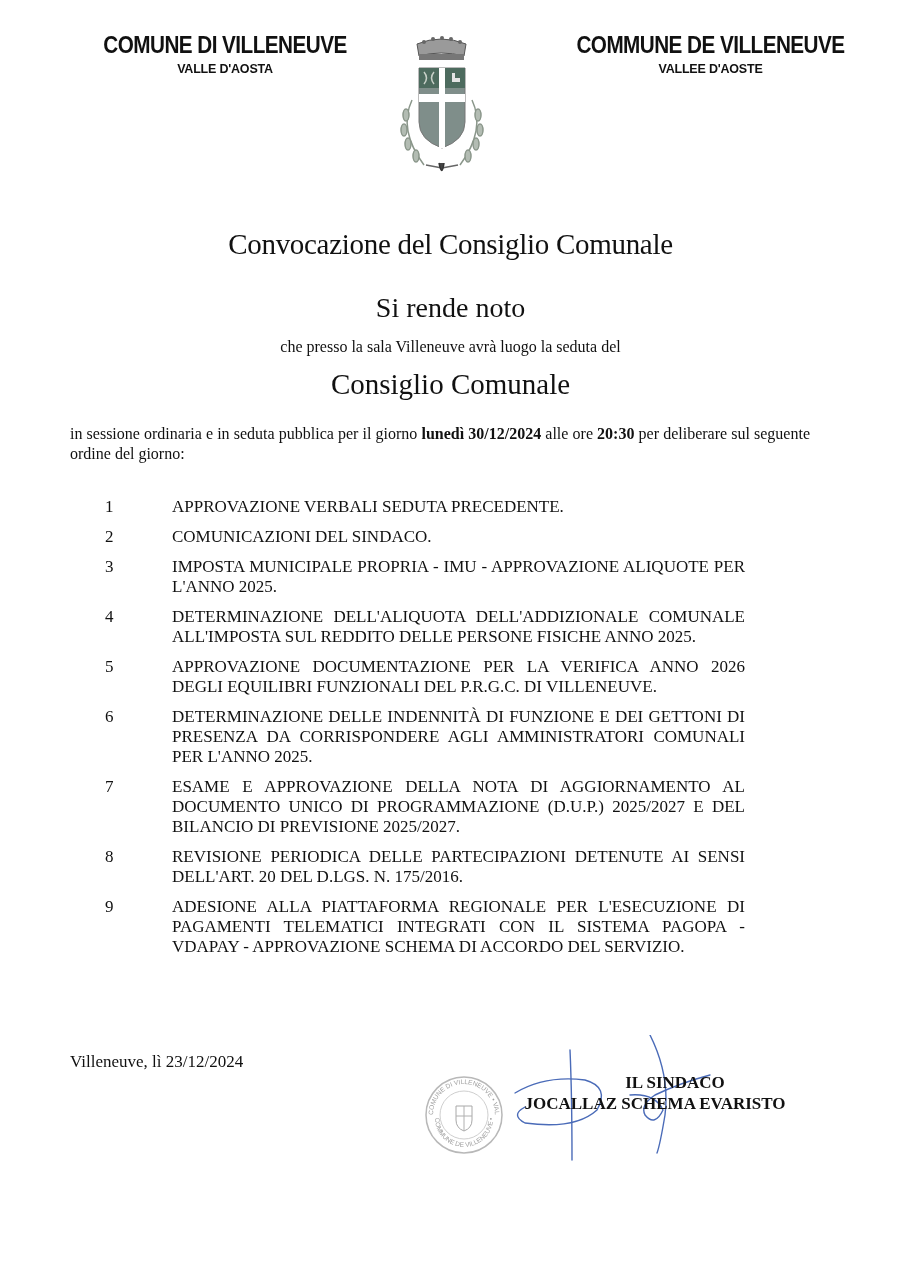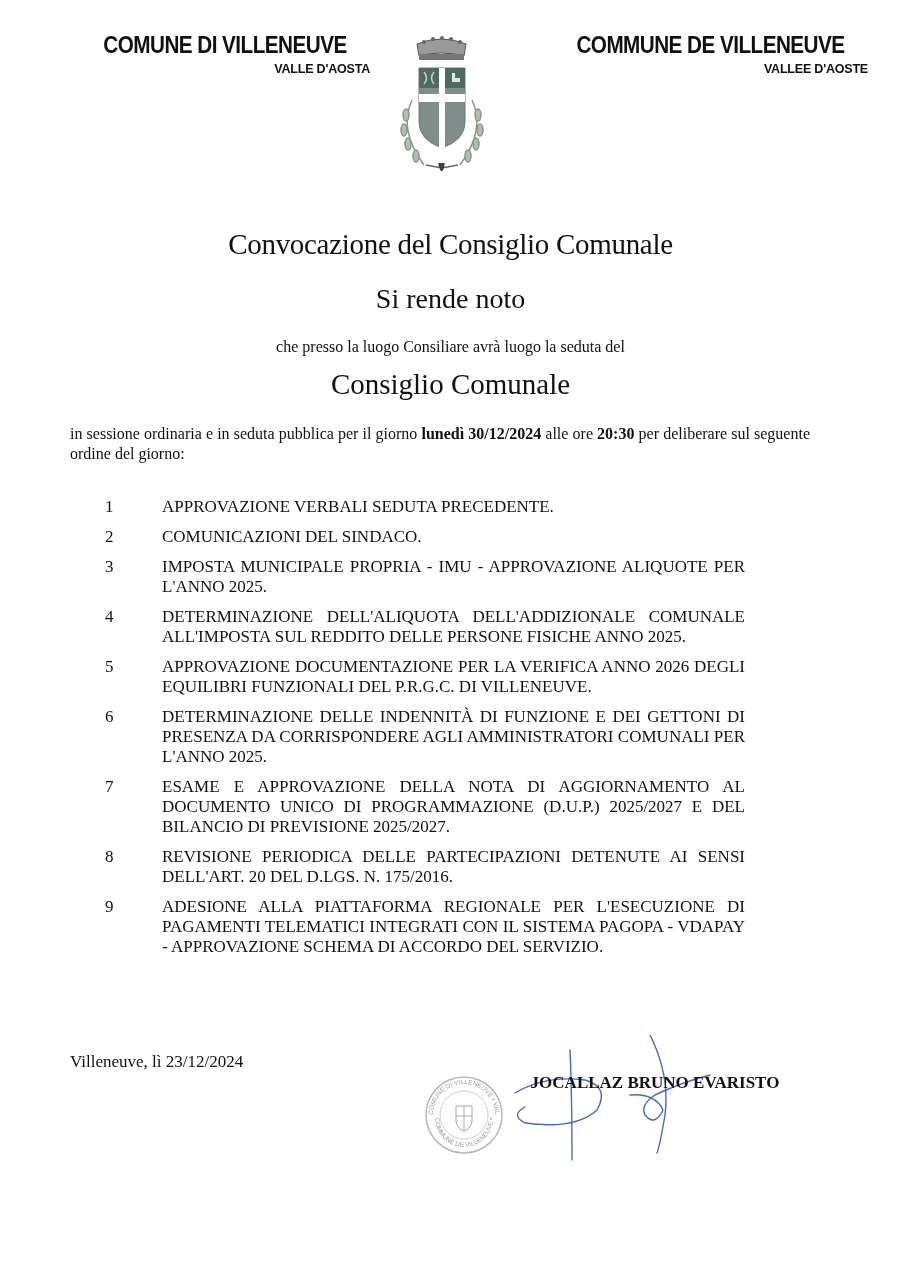--- a/index.html
+++ b/index.html
@@ -4,37 +4,37 @@
 <style>
   html, body { margin: 0; padding: 0; background: #ffffff; }
   body { width: 901px; height: 1280px; position: relative; overflow: hidden; color: #111; }
   .sans { font-family: "Liberation Sans", "DejaVu Sans", sans-serif; }
   .serif { font-family: "Liberation Serif", "DejaVu Serif", serif; }
 
   .hdr-left, .hdr-right { position: absolute; top: 32px; text-align: center; }
   .hdr-left { left: 80px; width: 290px; }
   .hdr-right { left: 553px; width: 315px; }
   .hdr-name { font-size: 23px; font-weight: bold; letter-spacing: -0.6px; transform: scaleX(0.9); transform-origin: center; white-space: nowrap; }
-  .hdr-sub { font-size: 12.5px; font-weight: bold; margin-top: 3px; letter-spacing: -0.2px; text-align: right; }
+  .hdr-sub { font-size: 12.5px; font-weight: bold; margin-top: 3px; letter-spacing: -0.2px; }
 
   .crest { position: absolute; left: 384px; top: 30px; width: 115px; height: 155px; }
 
   .title { position: absolute; left: 0; width: 901px; text-align: center; font-weight: normal; }
   .t1 { top: 228px; font-size: 29px; letter-spacing: -0.3px; }
-  .t2 { top: 283px; font-size: 28px; }
+  .t2 { top: 292px; font-size: 28px; }
   .intro { position: absolute; top: 338px; left: 0; width: 901px; text-align: center; font-size: 16px; }
   .t3 { top: 368px; font-size: 29px; }
 
   .session { position: absolute; left: 70px; width: 740px; top: 424px; font-size: 16px; line-height: 20px; text-align: justify; text-align-last: left; }
   .session b { font-weight: bold; }
 
   .agenda { position: absolute; left: 100px; top: 497px; width: 645px; margin: 0; padding: 0; list-style: none; }
   .agenda li { display: flex; font-size: 17px; line-height: 20px; margin-bottom: 10px; }
   .agenda .num { width: 62px; flex: 0 0 62px; padding-left: 5px; box-sizing: border-box; }
-  .agenda .txt { flex: 1; text-align: justify; text-align-last: left; }
+  .agenda .txt { flex: 1; text-align: justify; text-align-last: left; margin-left: 10px; }
 
   .place-date { position: absolute; left: 70px; top: 1052px; font-size: 17px; }
 
   .stamp { position: absolute; left: 423px; top: 1074px; width: 82px; height: 82px; }
   .signature { position: absolute; left: 505px; top: 1035px; width: 225px; height: 130px; }
   .signer { position: absolute; left: 515px; top: 1072px; width: 280px; text-align: center; font-weight: bold; font-size: 17px; line-height: 21px; }
   .signer .role { padding-left: 40px; }
 </style>
 </head>
 <body>
@@ -84,21 +84,21 @@
   </svg>
 </div>
 
 <div class="hdr-right sans">
   <div class="hdr-name">COMMUNE DE VILLENEUVE</div>
   <div class="hdr-sub">VALLEE D'AOSTE</div>
 </div>
 
 <div class="title t1 serif">Convocazione del Consiglio Comunale</div>
 <div class="title t2 serif">Si rende noto</div>
-<div class="intro serif">che presso la luogo Consiliare avrà luogo la seduta del</div>
+<div class="intro serif">che presso la sala Villeneuve avrà luogo la seduta del</div>
 <div class="title t3 serif">Consiglio Comunale</div>
 
 <div class="session serif"><span>in sessione ordinaria e in seduta pubblica per il giorno </span><b>lunedì 30/12/2024</b><span> alle ore </span><b>20:30</b><span> per deliberare sul seguente ordine del giorno:</span></div>
 
 <ol class="agenda serif">
   <li>
       <span class="num">1</span>
       <span class="txt">APPROVAZIONE VERBALI SEDUTA PRECEDENTE.</span>
     </li>
   <li>
@@ -157,14 +157,15 @@
     <g fill="none" stroke="#4a6bb8" stroke-width="1.4" stroke-linecap="round">
       <path d="M65 15 Q67 60 67 125"></path>
       <path d="M145 0 Q165 40 160 80 Q155 110 152 118"></path>
       <path d="M10 58 Q40 40 80 45 Q105 52 92 75 Q70 95 20 88 Q5 80 20 72"></path>
       <path d="M125 60 Q150 58 158 75 Q150 92 140 80 Q135 70 150 60 Q175 48 205 40"></path>
     </g>
   </svg>
 </div>
 
 <div class="signer serif">
-  <div>JOCALLAZ BRUNO EVARISTO</div>
+  <div class="role">IL SINDACO</div>
+  <div>JOCALLAZ SCHEMA EVARISTO</div>
 </div>
 
 </body></html>

